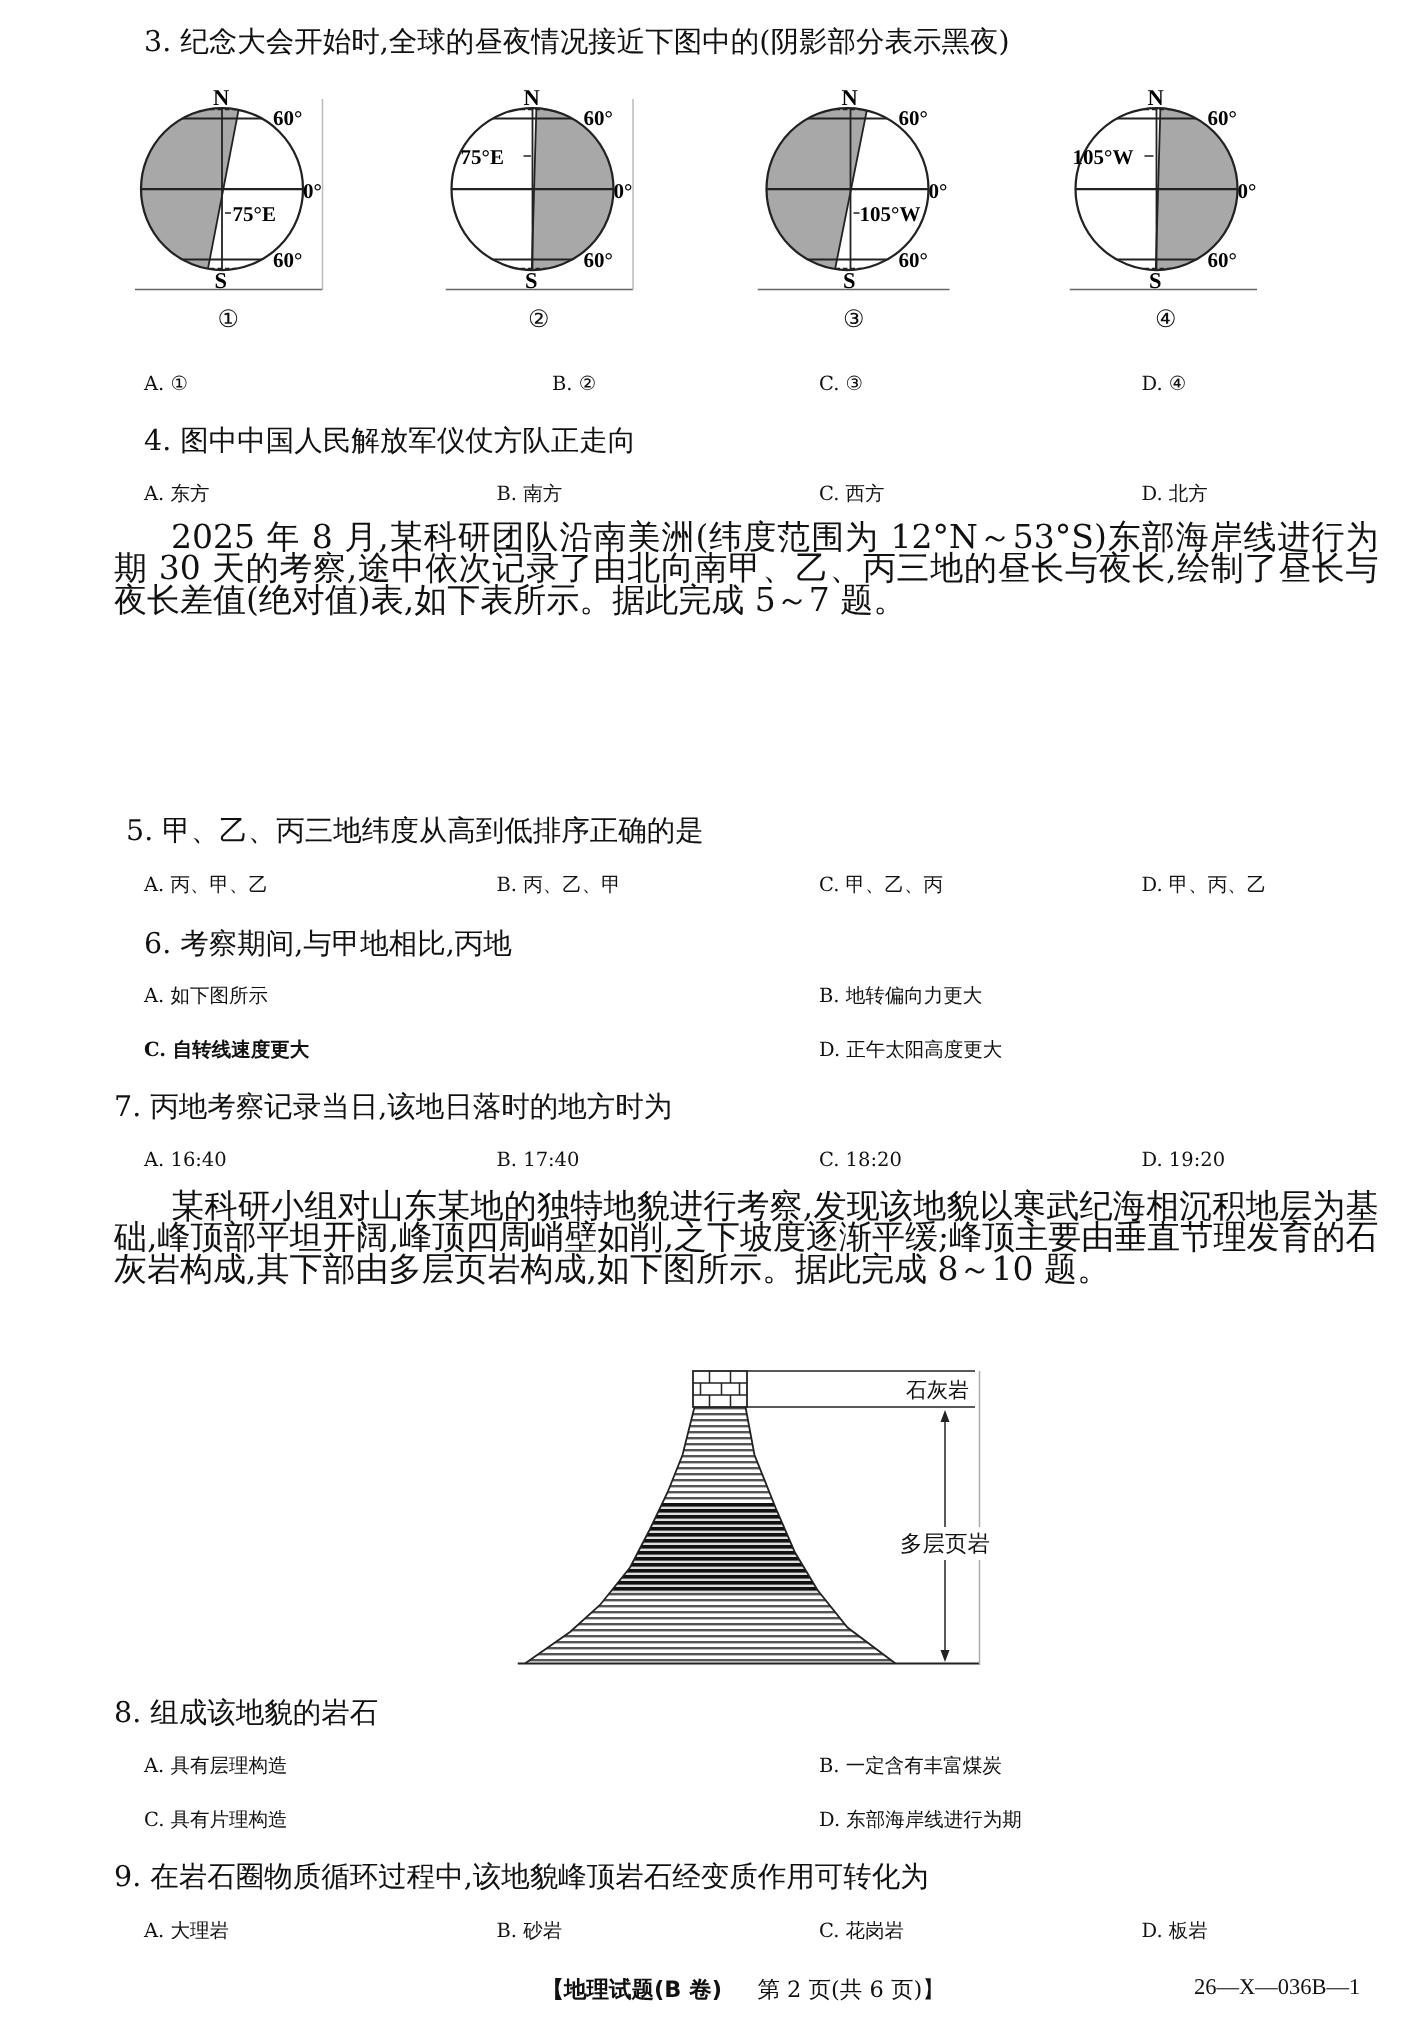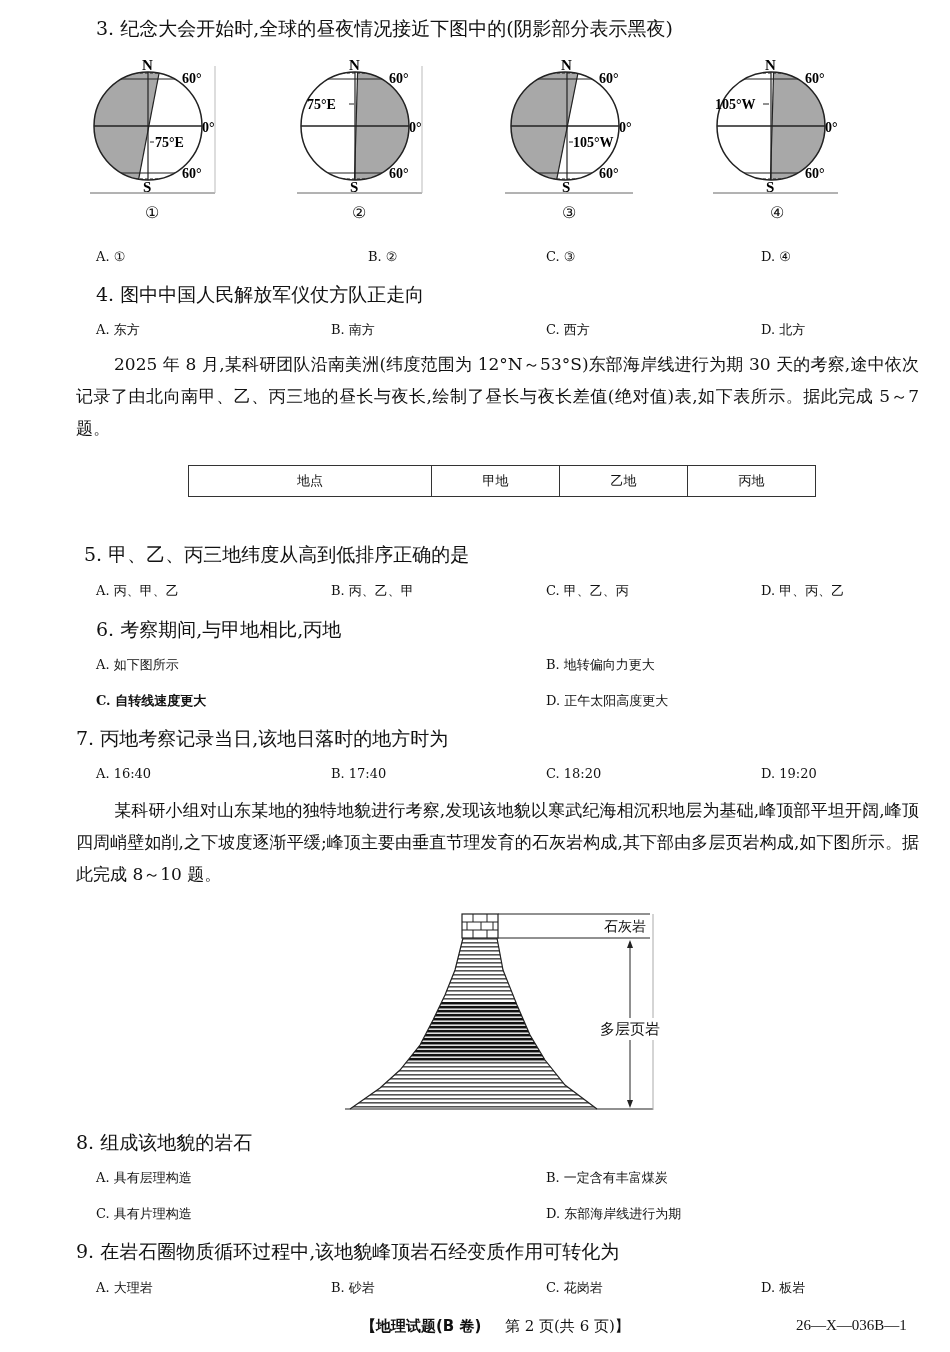--- a/index.html
+++ b/index.html
@@ -1,21 +1,21 @@
 <!DOCTYPE html>
 <html><head>
 <meta charset="utf-8">
 <style>
   html, body { margin: 0; padding: 0; background: #ffffff; }
   body { width: 950px; height: 1352px; position: relative; overflow: hidden;
          font-family: "DejaVu Serif", "Liberation Serif", serif; color: #111; }
   .abs { position: absolute; }
   .q { font-size: 19px; line-height: 26px; white-space: nowrap; }
   .opt { font-size: 13px; line-height: 26px; white-space: nowrap; }
-  .para { font-size: 17px; line-height: 32px; text-align: justify; width: 843px; }
+  .para { font-size: 22px; line-height: 21px; text-align: justify; width: 843px; }
   .para .indent { display: inline-block; width: 38px; }
   .globe-wrap { position: absolute; width: 150px; height: 140px; }
   table.data { border-collapse: collapse; font-size: 13px; }
   table.data td { border: 1px solid #333; text-align: center; height: 30px; padding: 0 6px; }
   .footer { font-size: 15px; white-space: nowrap; margin-left: 16px; }
   .footer b { font-family: "DejaVu Sans", "Liberation Sans", sans-serif; }
 </style>
 </head>
 <body>
 
@@ -151,26 +151,20 @@
 <div class="abs q" style="left:96px;top:281px;">4. 图中中国人民解放军仪仗方队正走向</div>
 <div class="abs opt" style="left:96px;top:317px;">A. 东方</div>
 <div class="abs opt" style="left:331px;top:317px;">B. 南方</div>
 <div class="abs opt" style="left:546px;top:317px;">C. 西方</div>
 <div class="abs opt" style="left:761px;top:317px;">D. 北方</div>
 
 <div class="abs para" style="left:76px;top:348px;"><span class="indent"></span><span>2025 年 8 月,某科研团队沿南美洲(纬度范围为 12°N～53°S)东部海岸线进行为期 30 天的考察,途中依次记录了由北向南甲、乙、丙三地的昼长与夜长,绘制了昼长与夜长差值(绝对值)表,如下表所示。据此完成 5～7 题。</span></div>
 
 <table class="abs data" style="left:188px;top:465px;width:628px;">
   <tbody>
-      <tr>
-    <td style="width:230px;">地点</td>
-    <td>甲地</td>
-    <td>乙地</td>
-    <td>丙地</td>
-  </tr>
 </tbody>
   </table>
 
 <div class="abs q" style="left:84px;top:541px;">5. 甲、乙、丙三地纬度从高到低排序正确的是</div>
 <div class="abs opt" style="left:96px;top:578px;">A. 丙、甲、乙</div>
 <div class="abs opt" style="left:331px;top:578px;text-align:right;">B. 丙、乙、甲</div>
 <div class="abs opt" style="left:546px;top:578px;">C. 甲、乙、丙</div>
 <div class="abs opt" style="left:761px;top:578px;">D. 甲、丙、乙</div>
 
 <div class="abs q" style="left:96px;top:616px;">6. 考察期间,与甲地相比,丙地</div>

